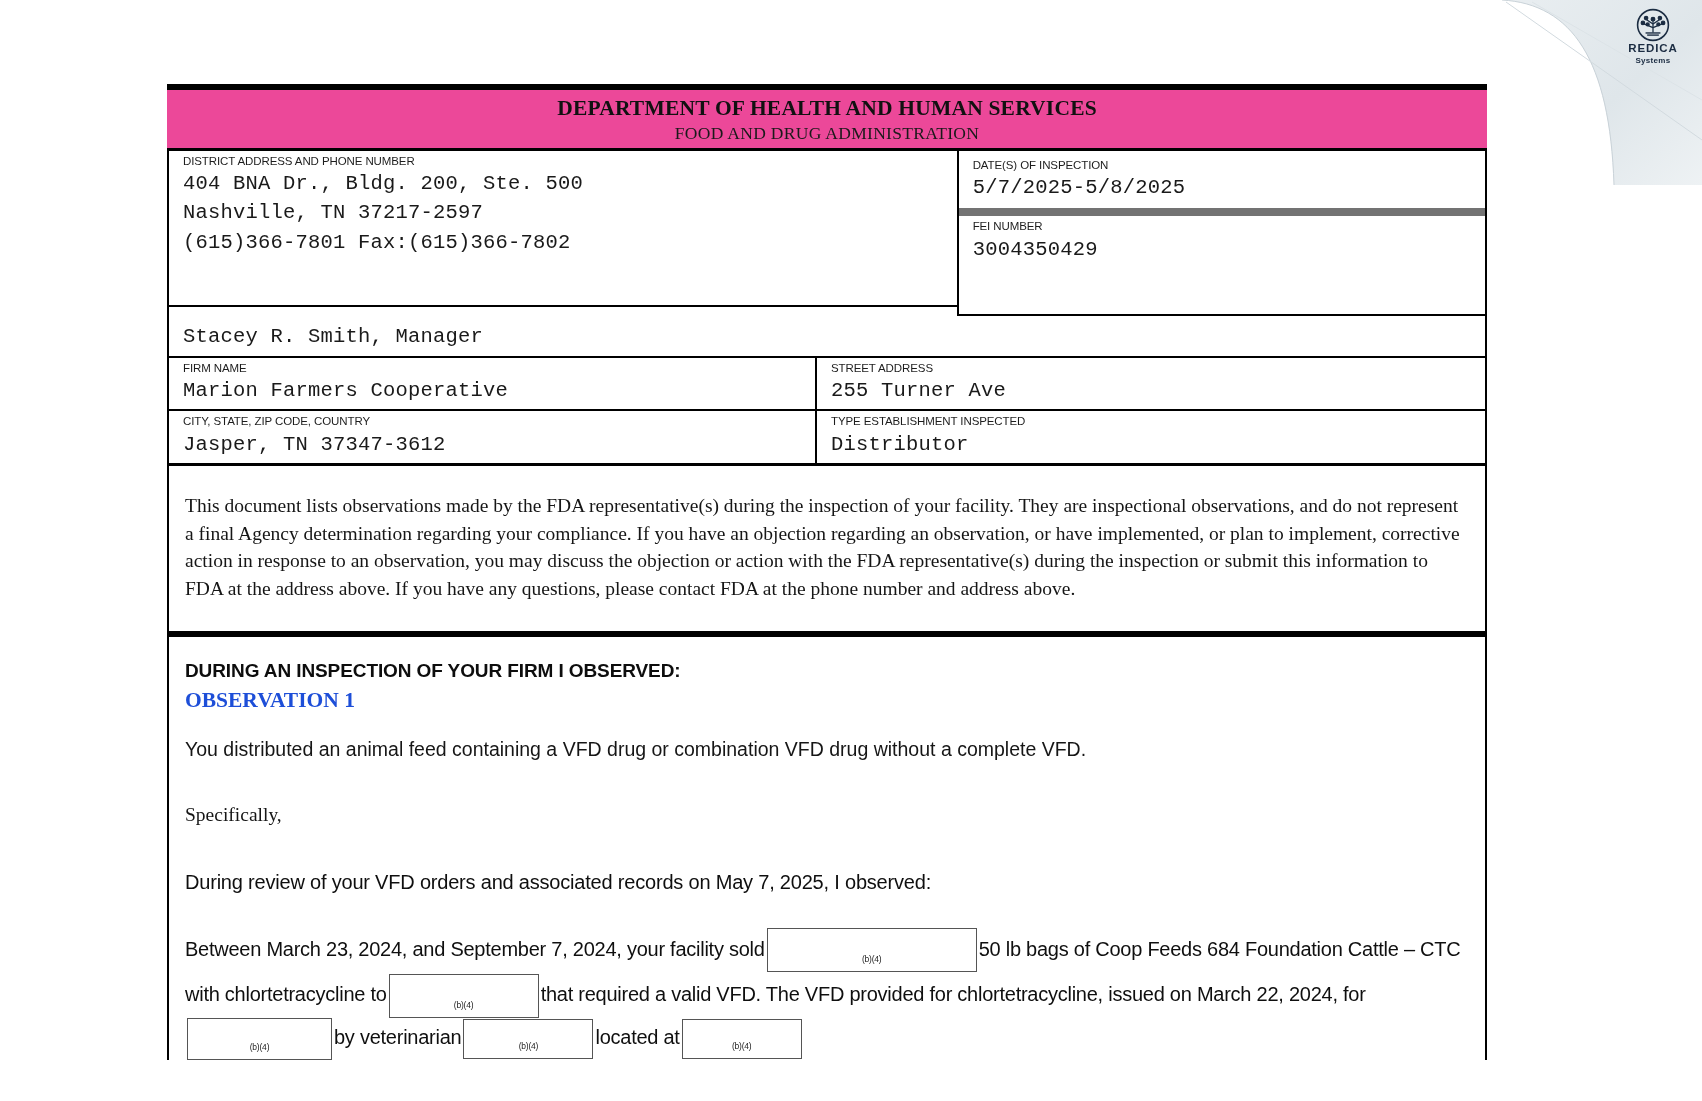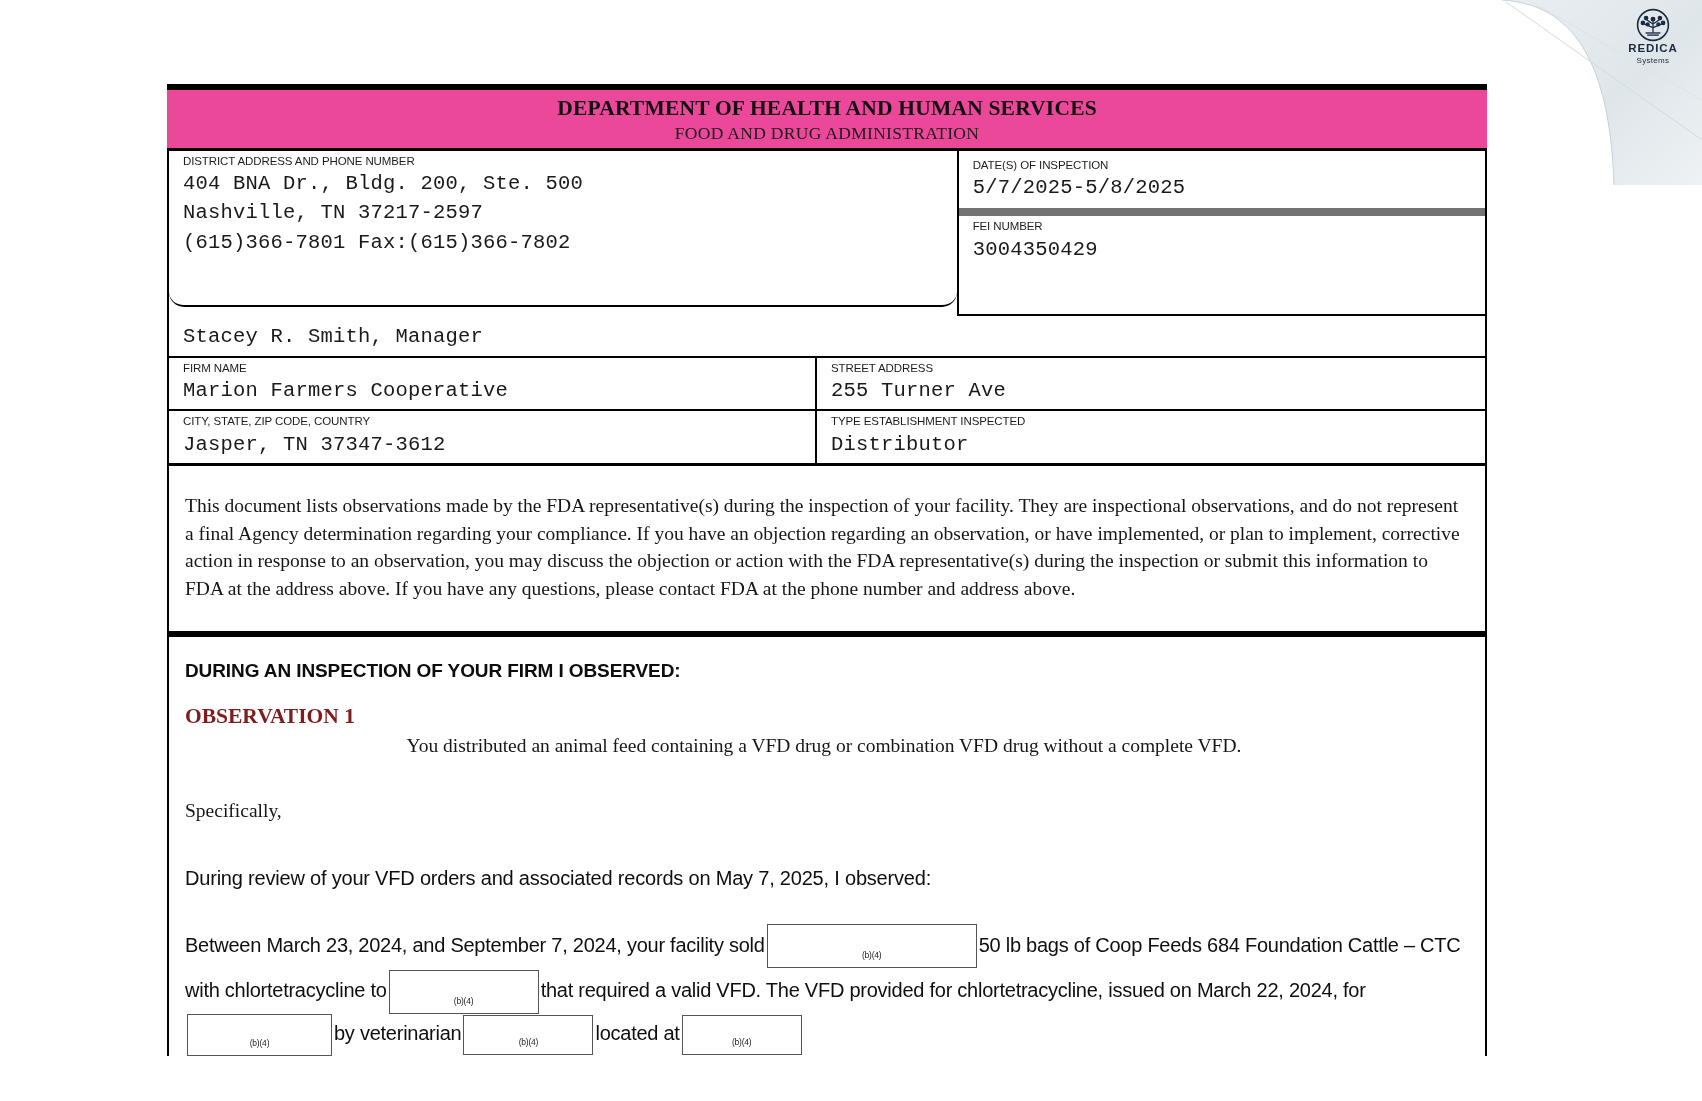--- a/index.html
+++ b/index.html
@@ -56,20 +56,21 @@
     line-height: 1;
     margin-top: 1px;
   }
   .logo-sub {
     font-family: "Liberation Sans", sans-serif;
     font-size: 8px;
     letter-spacing: 0.3px;
     color: #1b2c42;
     line-height: 1;
     margin-top: 2px;
+    font-weight: bold;
   }
 
   
   .sheet {
     position: absolute;
     left: 167px;
     top: 84px;
     width: 1320px;
     background: #fff;
     z-index: 10;
@@ -174,31 +175,30 @@
     font-weight: bold;
     font-size: 19px;
     color: #0d0d0d;
     line-height: 1.3;
     letter-spacing: -0.1px;
   }
   .obs-number {
     font-family: "Liberation Serif", serif;
     font-weight: bold;
     font-size: 21.5px;
-    color: #7f1d1d;
+    color: #1d4ed8;
     line-height: 1.35;
-    margin-top: 18px;
+    margin-top: 2px;
   }
   .obs-serif {
-    font-family: Liberation Serif, serif;
+    font-family: Liberation Sans, sans-serif;
     font-size: 19.5px;
     color: #161616;
     line-height: 1.5;
-    margin-top: 0;
-    text-align: center;
+    margin-top: 20px;
   }
   .obs-spec {
     font-family: "Liberation Serif", serif;
     font-size: 19.5px;
     color: #161616;
     line-height: 1.5;
     margin-top: 36px;
   }
   .obs-sans {
     font-family: "Liberation Sans", sans-serif;
@@ -292,21 +292,21 @@
   <div class="sheet-topbar"></div>
 
   <div class="hdr">
     <div class="hdr-title">DEPARTMENT OF HEALTH AND HUMAN SERVICES</div>
     <div class="hdr-sub">FOOD AND DRUG ADMINISTRATION</div>
   </div>
 
   <div class="frame">
 
     <div class="row">
-      <div class="cell col-left bb" style="height:156px;border-radius:15px;">
+      <div class="cell col-left bb" style="height:156px;">
         <div class="flabel">DISTRICT ADDRESS AND PHONE NUMBER</div>
         <div class="fval">404 BNA Dr., Bldg. 200, Ste. 500
 Nashville, TN 37217-2597
 (615)366-7801 Fax:(615)366-7802</div>
       </div>
       <div class="cell col-right bl bb" style="padding:0;">
         <div style="padding:8px 0 6px 14px; border-bottom:8px solid #737373;">
           <div class="flabel">DATE(S) OF INSPECTION</div>
           <div class="fval">5/7/2025-5/8/2025</div>
         </div>

